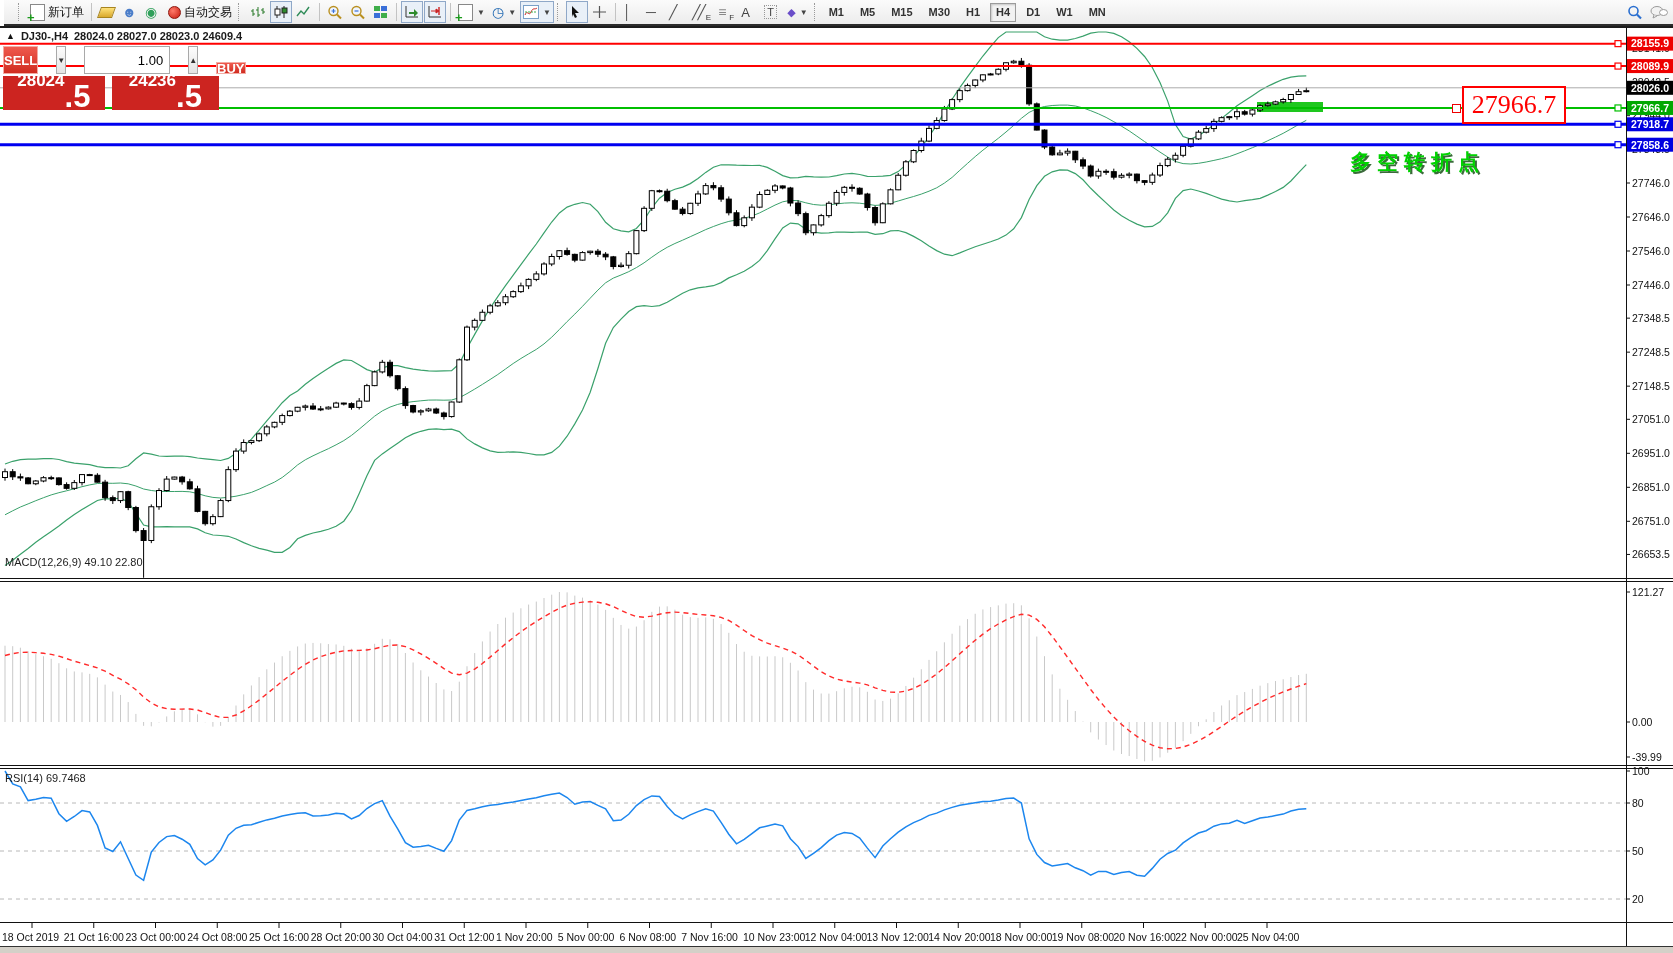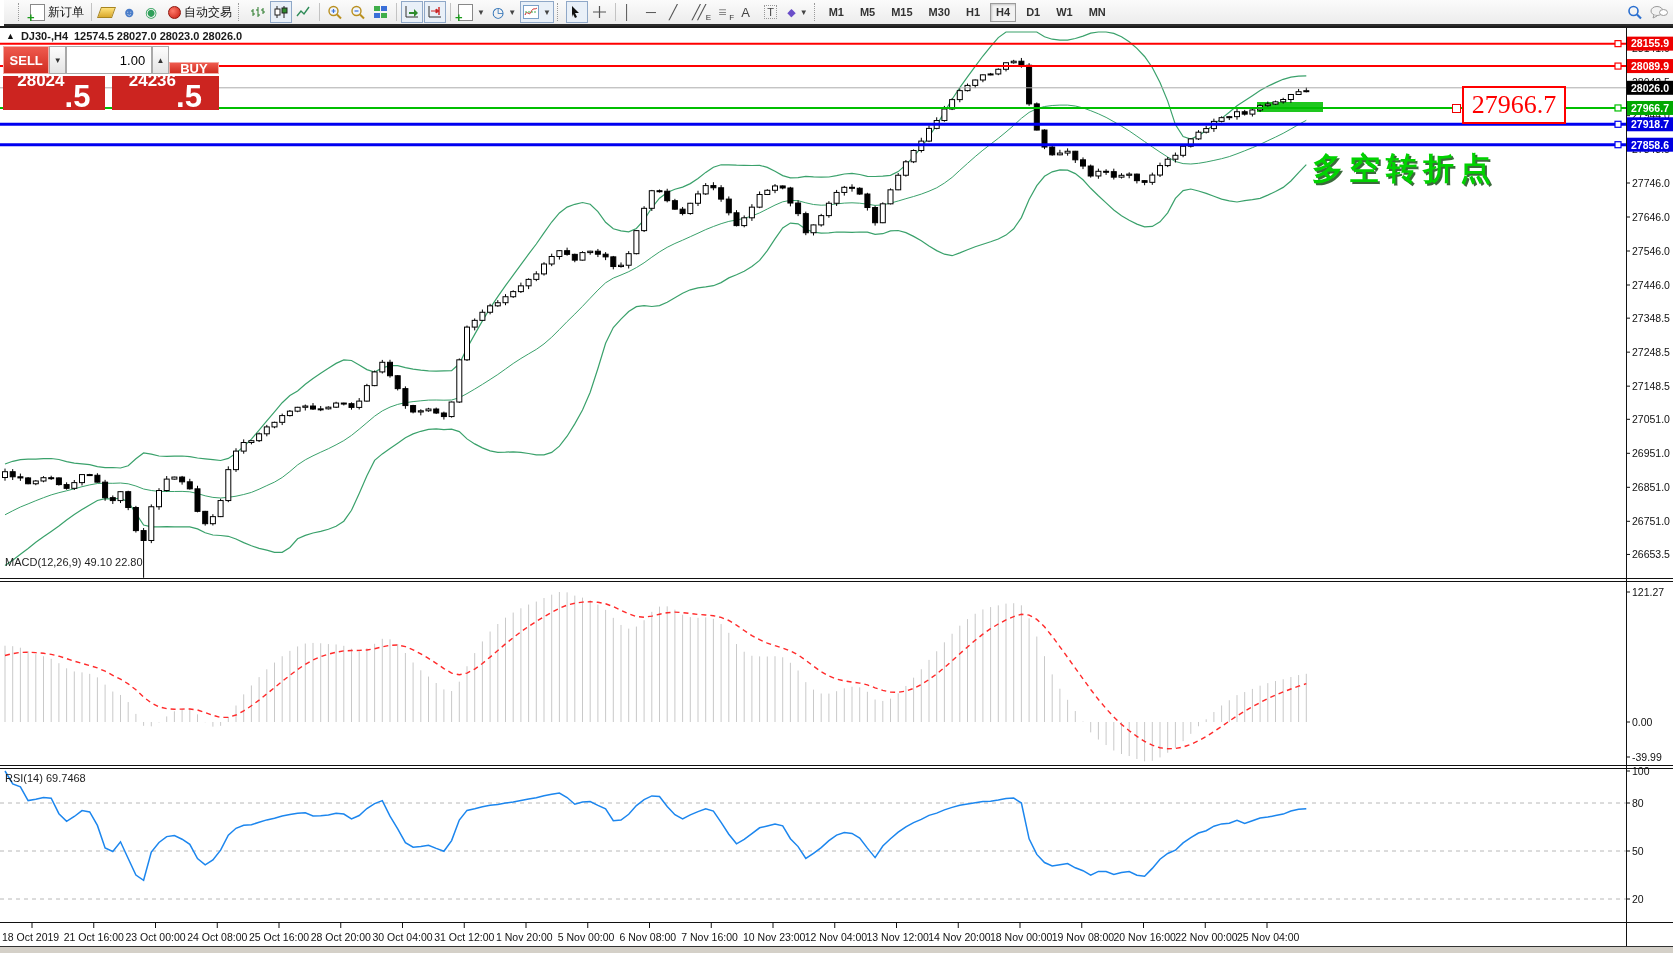--- a/index.html
+++ b/index.html
@@ -23,40 +23,40 @@
   .tf{height:19px;padding:0 5px;font-size:11px;font-weight:bold;color:#333;border:1px solid transparent;background:transparent;
       font-family:"Liberation Sans",sans-serif;}
   .tf.active{border:1px solid #9b9b9b;background:#f2f2f2;box-shadow:inset 1px 1px 2px rgba(0,0,0,.18);}
   .spacer{flex:1;}
   
   .overlay{position:absolute;z-index:10;}
   .hdr{left:6px;top:30px;font-size:11px;font-weight:bold;color:#1a1a1a;display:flex;gap:6px;align-items:center;}
   .hdr .tri{font-size:9px;color:#111;}
   
   .tpanel{left:3px;top:46px;width:216px;z-index:12;}
-  .trow1{display:flex;height:28px;gap:0;border-radius:7px;}
+  .trow1{display:flex;height:28px;gap:18px;border-radius:7px;}
   .btn-trade{background:linear-gradient(#ef5a4e,#d02c20);color:#fff;border:1px solid #f3aba4;font-size:13px;font-weight:bold;
              display:flex;align-items:center;justify-content:center;font-family:"Liberation Sans",sans-serif;}
   .sellbtn{width:48px;}
   .buybtn{width:52px;margin-top:16px;}
   .spin{width:16px;background:linear-gradient(#fdfdfd,#e4e4e4);border:1px solid #a9a9a9;font-size:8px;color:#333;
         display:flex;align-items:center;justify-content:center;}
   .vol{width:72px;border:1px solid #a9a9a9;font-size:13px;text-align:right;padding:0 6px;font-family:"Liberation Sans",sans-serif;}
   .trow2{display:flex;gap:7px;margin-top:2px;}
   .bigprice{background:#cc2420;color:#fff;height:33px;display:flex;align-items:flex-end;justify-content:center;
             padding:0 4px 1px 4px;}
   .bp-sell{width:97px;}
   .bp-buy{width:103px;}
   .bp-main{font-size:17px;font-weight:bold;line-height:1;padding-bottom:20px;}
   .bp-big{font-size:31px;font-weight:bold;line-height:.82;}
   .indlabel{font-size:11px;color:#1d1d1d;z-index:9;}
   .callout{left:1462px;top:86px;width:100px;height:34px;border:2px solid #f00;background:#fff;display:flex;align-items:center;
            justify-content:center;font-size:26px;color:#f00;z-index:11;font-family:"Liberation Serif",serif;}
   .callout-marker{left:1452px;top:104px;width:7px;height:7px;background:#fff;border:1px solid #e00;z-index:11;}
-  .anno{left:1312px;top:148px;font-size:31px;font-weight:bold;color:#00d200;letter-spacing:6px;z-index:9;
+  .anno{left:1350px;top:148px;font-size:21px;font-weight:bold;color:#00d200;letter-spacing:6px;z-index:9;
         text-shadow:2px 2px 0 rgba(10,70,10,.8);white-space:nowrap;}
   svg text{font-family:"Liberation Sans",sans-serif;}
 </style>
 </head>
 <body>
 
 <div id="app">
 
   <svg id="chart-svg" width="1673" height="953" viewBox="0 0 1673 953" style="position:absolute;left:0;top:0;z-index:1;">
       <g>
@@ -875,21 +875,21 @@
           <ellipse cx="7" cy="6" rx="6" ry="4.5" fill="#f2f2f2" stroke="#9a9a9a"></ellipse>
           <path d="M4 10l-1 3 4-2" fill="#f2f2f2" stroke="#9a9a9a"></path>
           <ellipse cx="13.5" cy="7.5" rx="4" ry="3" fill="#fff" stroke="#9a9a9a"></ellipse>
         </svg>
     </button>
   </div>
 
   <div class="overlay hdr">
     <span class="tri">▲</span>
     <span>DJ30-,H4</span>
-    <span>12574.5 28027.0 28023.0 28026.0</span>
+    <span>28024.0 28027.0 28023.0 24609.4</span>
   </div>
 
   <div class="overlay tpanel">
     <div class="trow1">
       <div class="btn-trade sellbtn">SELL</div>
       <div class="spin">▼</div>
       <input class="vol" value="1.00" style="">
       <div class="spin">▲</div>
       <div class="btn-trade buybtn">BUY</div>
     </div>

